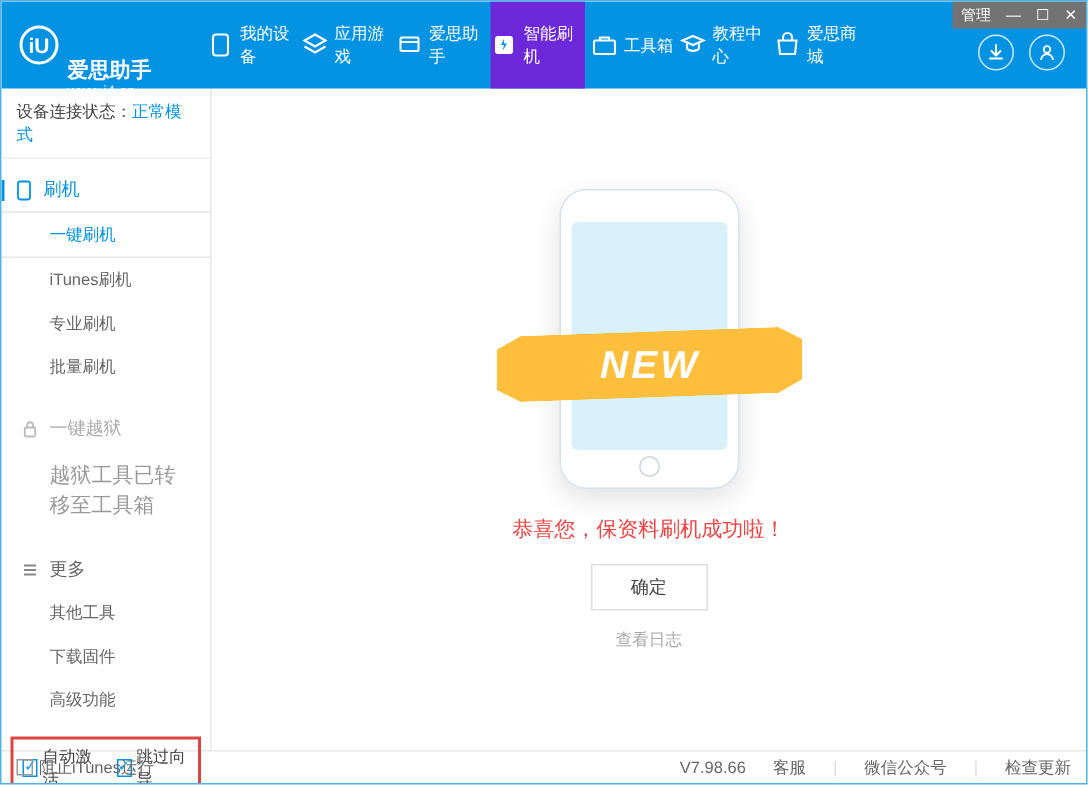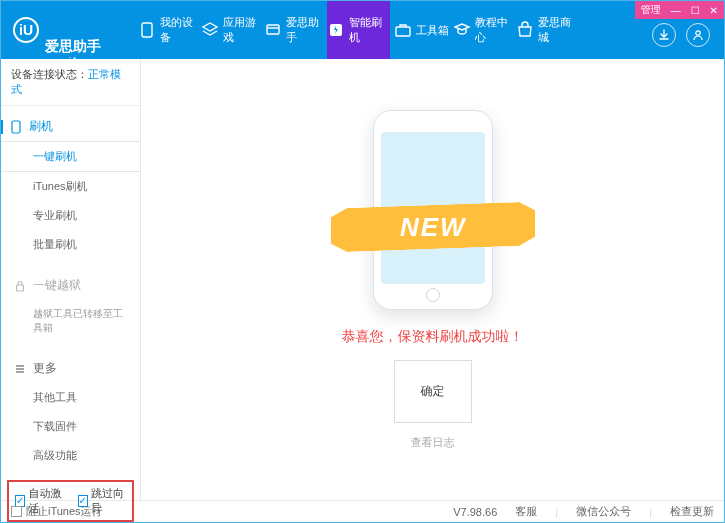--- a/index.html
+++ b/index.html
@@ -7,49 +7,49 @@
 .header { background: #0492e3; height: 58px; display: flex; align-items: center; padding: 0 12px; color: #fff; position: relative; }
 .logo-block { display: flex; align-items: center; gap: 6px; width: 125px; }
 .logo-icon { width: 26px; height: 26px; border: 2px solid #fff; border-radius: 50%; display: flex; align-items: center; justify-content: center; font-weight: bold; font-size: 14px; }
 .logo-text { display: flex; flex-direction: column; }
 .logo-title { font-size: 14px; font-weight: bold; margin-top: 44px; }
 .logo-sub { font-size: 10px; opacity: 0.9; }
 .topnav { display: flex; height: 100%; }
 .topnav-item { width: 63px; display: flex; flex-direction: row; align-items: center; justify-content: center; gap: 4px; cursor: pointer; font-size: 11px; }
 .topnav-item.active { background: #6d28d9; }
 .topnav-icon { width: 18px; height: 18px; display:flex; align-items:center; justify-content:center; }
-.winctrl-bar { position: absolute; top: 0; right: 0; background: #ec4899; display: flex; align-items: center; padding: 2px 6px; gap: 10px; font-size: 10px; }
+.winctrl-bar { position: absolute; top: 0; right: 0; background: #737373; display: flex; align-items: center; padding: 2px 6px; gap: 10px; font-size: 10px; }
 .winctrl-bar span { cursor: pointer; }
 .header-right { position: absolute; right: 14px; top: 22px; display: flex; gap: 10px; }
 .circle-btn { width: 24px; height: 24px; border: 1.5px solid rgba(255,255,255,0.8); border-radius: 50%; display: flex; align-items: center; justify-content: center; cursor: pointer; }
 .body-wrap { display: flex; height: calc(100% - 58px - 22px); }
 .sidebar { width: 140px; border-right: 1px solid #e8e8e8; display: flex; flex-direction: column; font-size: 12px; color: #555; }
 .side-status { padding: 8px 10px; font-size: 11px; border-bottom: 1px solid #eee; color: #444; }
 .side-status .mode { color: #0492e3; }
 .side-section { padding: 6px 0; }
 .side-head { display: flex; align-items: center; gap: 6px; padding: 6px 12px; color: #0492e3; font-weight: 500; }
 .side-head.muted { color: #aaa; }
 .side-head .bar { width: 2px; height: 14px; background: #0492e3; margin-left: -12px; }
 .sq { display:inline-flex; width:14px; height:14px; align-items:center; justify-content:center; }
 .side-item { padding: 7px 10px 7px 32px; cursor: pointer; color: #666; font-size: 11px; }
 .side-item.active { color: #0492e3; border-top: 1px solid #e6e6e6; border-bottom: 1px solid #e6e6e6; }
-.side-item.sub-note { color: #999; font-size: 10px; line-height: 1.4; }
+.side-item.sub-note { color: #999; font-size: 14px; line-height: 1.4; }
 .side-foot { margin-top: auto; }
 .side-checks { border: 2px solid #d44; margin: 4px 6px 6px; padding: 4px 6px; display: flex; gap: 14px; font-size: 11px; }
 .side-checks label { display: flex; align-items: center; gap: 3px; color: #444; }
 .chk { width: 12px; height: 12px; border: 1px solid #0492e3; display: inline-flex; align-items: center; justify-content: center; color: #0492e3; font-size: 10px; line-height: 1; }
 .main { flex: 1; display: flex; flex-direction: column; align-items: center; justify-content: center; position: relative; }
 .phone { position: relative; width: 120px; height: 200px; }
 .phone .body { position: absolute; inset: 0; background: #fff; border-radius: 18px; box-shadow: 0 6px 18px rgba(0,0,0,0.12); border: 1px solid #d9e2ec; }
 .phone .screen { position: absolute; top: 22px; left: 8px; right: 8px; bottom: 26px; background: #d8f1fb; border-radius: 4px; }
 .phone .home { position: absolute; bottom: 8px; left: 50%; transform: translateX(-50%); width: 14px; height: 14px; border: 1.5px solid #ccd6dd; border-radius: 50%; }
 .ribbon { position: absolute; top: 95px; left: -42px; right: -42px; height: 44px; background: #ffbf3c; display: flex; align-items: center; justify-content: center; transform: skewY(-2deg); clip-path: polygon(0 20%, 8% 0, 92% 0, 100% 20%, 100% 80%, 92% 100%, 8% 100%, 0 80%); }
 .ribbon span { font-size: 26px; font-weight: 900; color: #fff; font-style: italic; letter-spacing: 2px; transform: skewY(2deg); }
 .msg { margin-top: 18px; font-size: 14px; color: #ef4444; }
-.btn-ok { margin-top: 14px; padding: 22px 26px; border: 1px solid #ddd; background: #fff; cursor: pointer; font-size: 12px; color: #444; }
+.btn-ok { margin-top: 14px; padding: 6px 26px; border: 1px solid #ddd; background: #fff; cursor: pointer; font-size: 12px; color: #444; }
 .link-log { margin-top: 12px; font-size: 11px; color: #aaa; cursor: pointer; }
 .footer { height: 22px; border-top: 1px solid #e8e8e8; display: flex; align-items: center; padding: 0 10px; font-size: 11px; color: #666; }
 .footer .left { display: flex; align-items: center; gap: 4px; }
 .footer .chk2 { width: 11px; height: 11px; border: 1px solid #999; display: inline-block; }
 .footer .right { margin-left: auto; display: flex; align-items: center; gap: 18px; }
 .footer .right span { cursor: pointer; }
 .sep-sm { color: #ddd; }
 </style>
 </head>
 <body>

